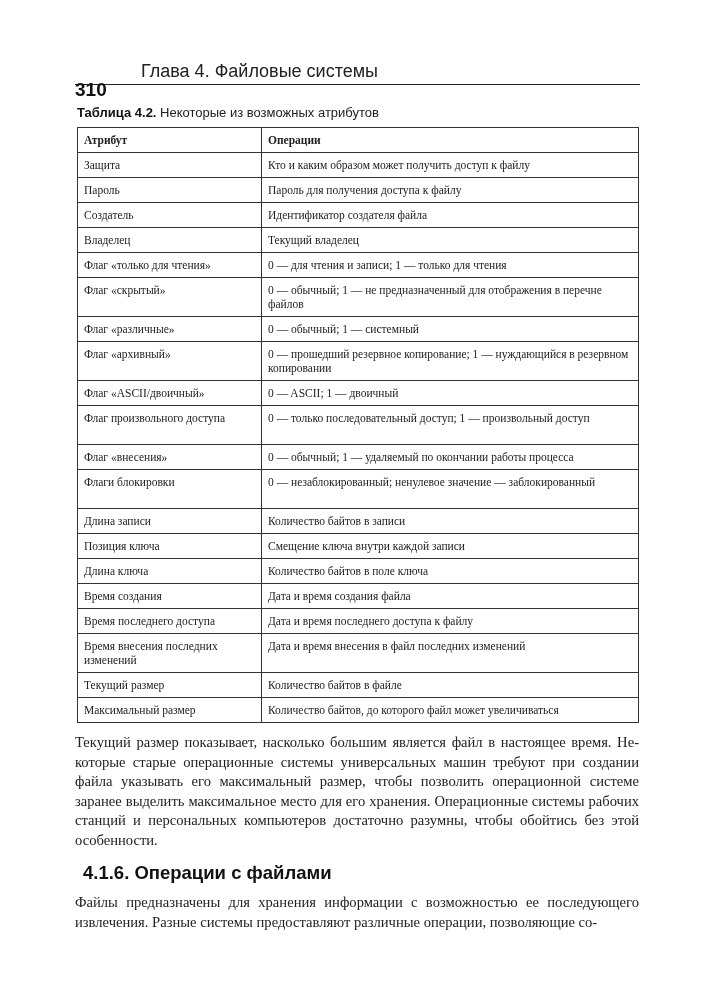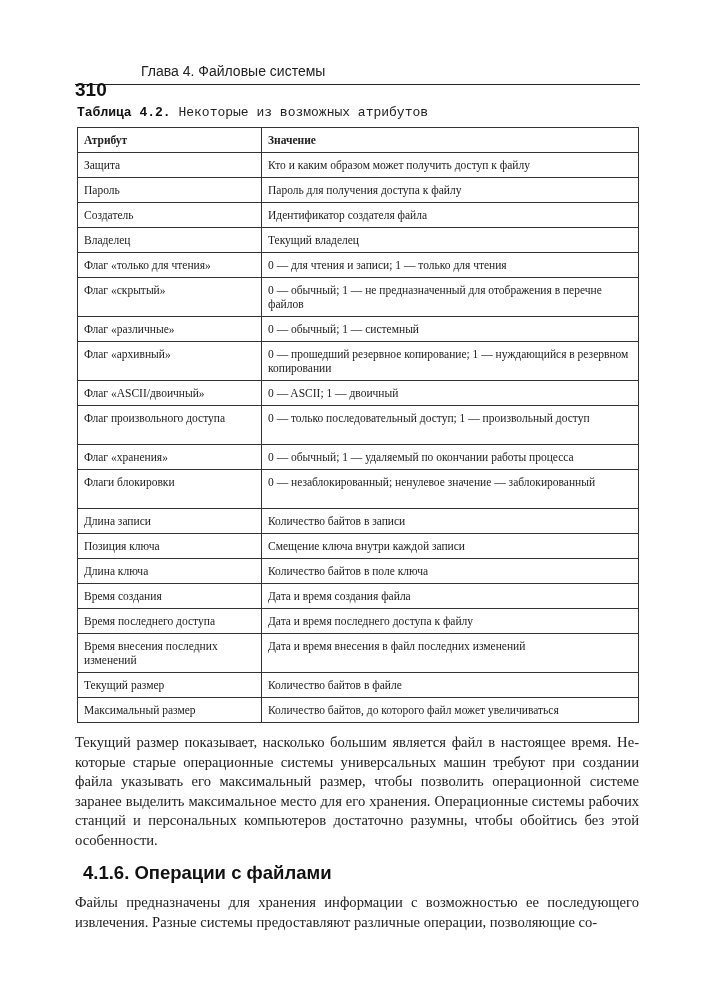--- a/index.html
+++ b/index.html
@@ -1,20 +1,20 @@
 <!DOCTYPE html>
 <html><head>
 <meta charset="utf-8">
 <style>
   html, body { margin:0; padding:0; background:#ffffff; }
   body { width:703px; height:1000px; position:relative; overflow:hidden; color:#1a1a1a; }
   .page-header { position:absolute; left:75px; top:58px; width:565px; height:26px; border-bottom:1.5px solid #222; }
   .page-num { position:absolute; left:0; top:0; font-family:"Liberation Sans", sans-serif; font-weight:bold; font-size:19px; line-height:24px; color:#111;margin-top:20px; }
-  .chapter { position:absolute; left:66px; top:3px; font-family:"Liberation Sans", sans-serif; font-size:14px; line-height:20px; color:#222; }
-  .caption { position:absolute; left:77px; top:104px; font-family:Liberation Mono, monospace; font-size:13px; line-height:18px; color:#222; }
+  .chapter { position:absolute; left:66px; top:3px; font-family:"Liberation Sans", sans-serif; font-size:18px; line-height:20px; color:#222; }
+  .caption { position:absolute; left:77px; top:104px; font-family:Liberation Sans, sans-serif; font-size:13px; line-height:18px; color:#222; }
   .caption b { font-weight:bold; color:#111; }
   table.attrs { position:absolute; left:77px; top:127px; width:562px; border-collapse:collapse; font-family:Liberation Serif, serif; font-size:11.5px; color:#222; }
   table.attrs td, table.attrs th { border:1px solid #333; text-align:left; vertical-align:top; padding:4px 6px 4px 6px; line-height:14px; }
   table.attrs th { font-weight:bold; height:15px; padding-top:5px; }
   table.attrs td.c1, table.attrs th.c1 { width:171px; }
   table.attrs tr.r1 td { height:15px; padding-top:5px; padding-bottom:4px; }
   table.attrs tr.r2 td { height:29px; padding-top:5px; padding-bottom:4px; }
   .para { position:absolute; left:75px; width:564px; font-family:"Liberation Serif", serif; font-size:14.6px; line-height:19.6px; color:#222; text-align:justify; margin:0; }
   .p1 { top:733px; }
   .p2 { top:893px; }
@@ -29,21 +29,21 @@
 </div>
 
 <div class="caption">
   <b>Таблица 4.2.</b><span> Некоторые из возможных атрибутов</span>
 </div>
 
 <table class="attrs">
   <thead>
     <tr>
       <th class="c1">Атрибут</th>
-      <th>Значение</th>
+      <th>Операции</th>
     </tr>
   </thead>
   <tbody id="table-body">
       <tr class="r1">
         <td class="c1">Защита</td>
         <td>Кто и каким образом может получить доступ к файлу</td>
       </tr>
       <tr class="r1">
         <td class="c1">Пароль</td>
         <td>Пароль для получения доступа к файлу</td>
@@ -74,21 +74,21 @@
       </tr>
       <tr class="r1">
         <td class="c1">Флаг «ASCII/двоичный»</td>
         <td>0 — ASCII; 1 — двоичный</td>
       </tr>
       <tr class="r2">
         <td class="c1">Флаг произвольного доступа</td>
         <td>0 — только последовательный доступ; 1 — произвольный до­ступ</td>
       </tr>
       <tr class="r1">
-        <td class="c1">Флаг «хранения»</td>
+        <td class="c1">Флаг «внесения»</td>
         <td>0 — обычный; 1 — удаляемый по окончании работы процесса</td>
       </tr>
       <tr class="r2">
         <td class="c1">Флаги блокировки</td>
         <td>0 — незаблокированный; ненулевое значение — заблокиро­ванный</td>
       </tr>
       <tr class="r1">
         <td class="c1">Длина записи</td>
         <td>Количество байтов в записи</td>
       </tr>

